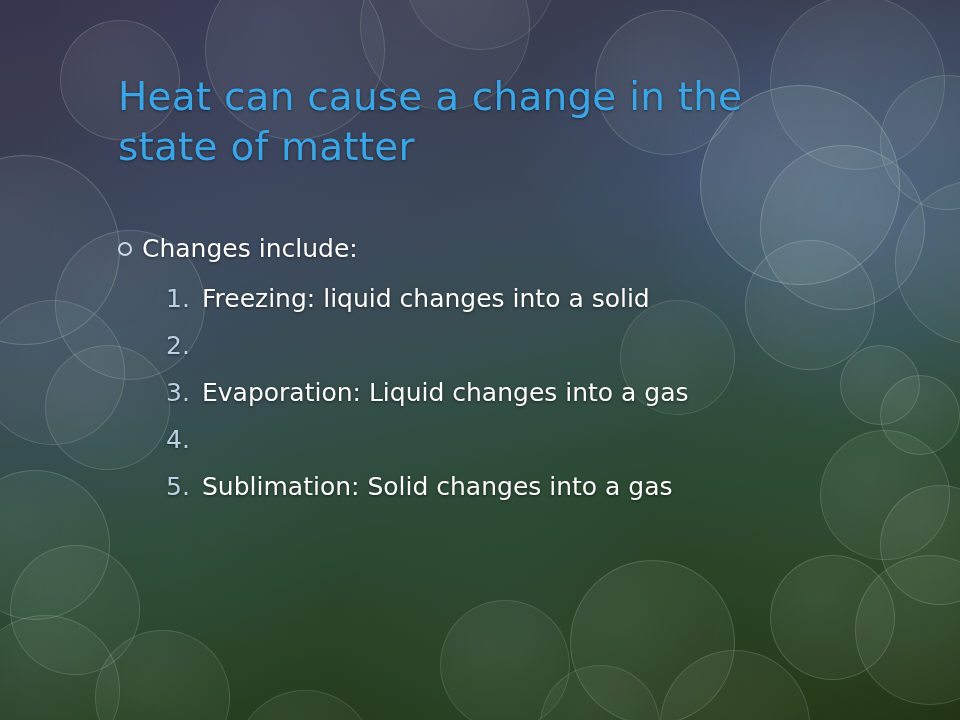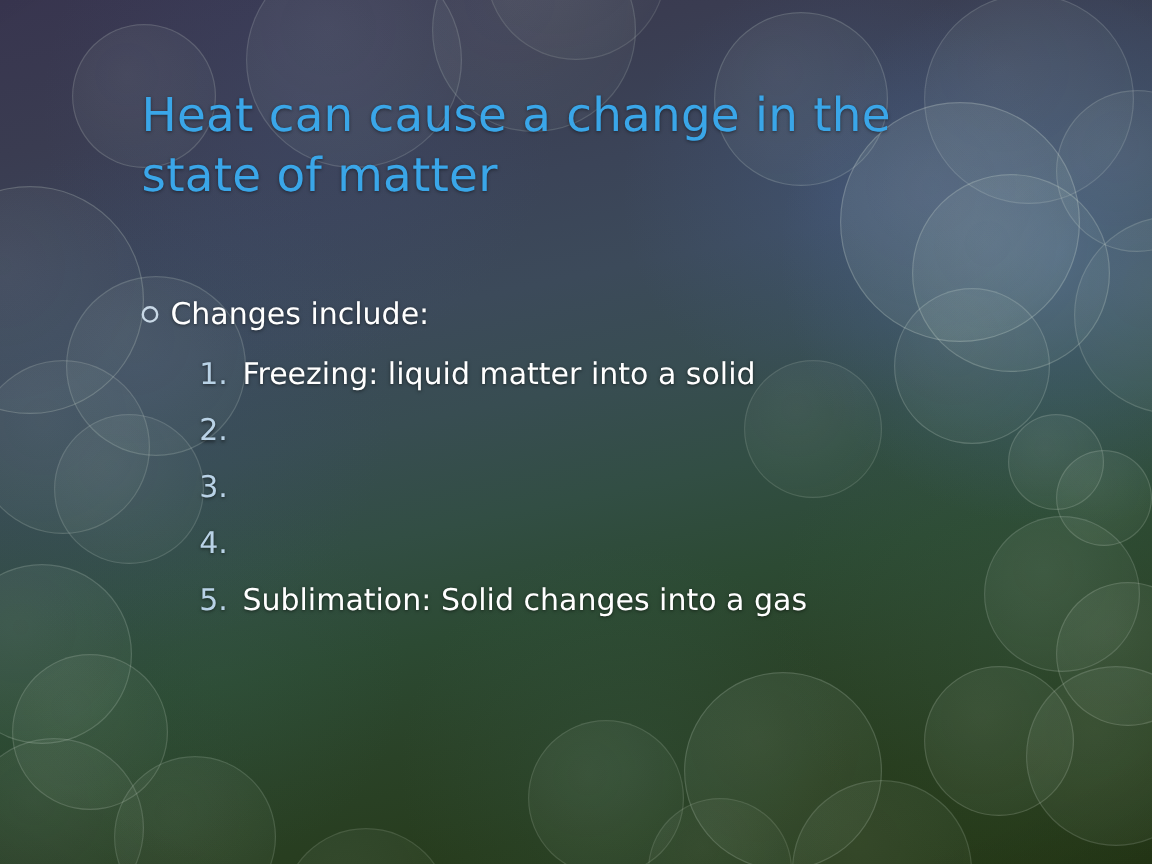--- a/index.html
+++ b/index.html
@@ -79,21 +79,20 @@
   }
 
   .lvl1 {
     display: flex;
     align-items: flex-start;
     color: #ffffff;
     font-size: 25px;
     line-height: 34px;
     margin-bottom: 16px;
     text-shadow: 0 1px 3px rgba(0,0,0,0.5);
-    margin-top: 13px;
   }
   .lvl1 .ring {
     flex: 0 0 auto;
     width: 14px; height: 14px;
     border: 2px solid #c8d8e6;
     border-radius: 50%;
     box-sizing: border-box;
     margin: 10px 10px 0 0;
   }
 
@@ -174,27 +173,28 @@
     <div class="body-block">
 
       <div class="lvl1">
         <span class="ring"></span>
         <span>Changes include:</span>
       </div>
 
       <ol class="numlist" id="numlist">
           <li>
             <span class="num">1.</span>
-            <span class="txt">Freezing: liquid matter into a solid</span>
+            <span class="txt">Freezing: liquid changes into a solid</span>
           </li>
           <li>
             <span class="num">2.</span>
           </li>
           <li>
             <span class="num">3.</span>
+            <span class="txt">Evaporation: Liquid changes into a gas</span>
           </li>
           <li>
             <span class="num">4.</span>
           </li>
           <li>
             <span class="num">5.</span>
             <span class="txt">Sublimation: Solid changes into a gas</span>
           </li>
         </ol>
 

